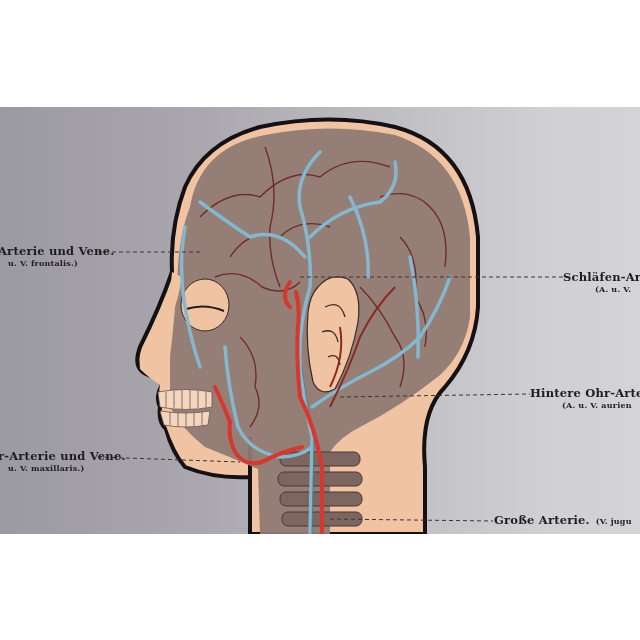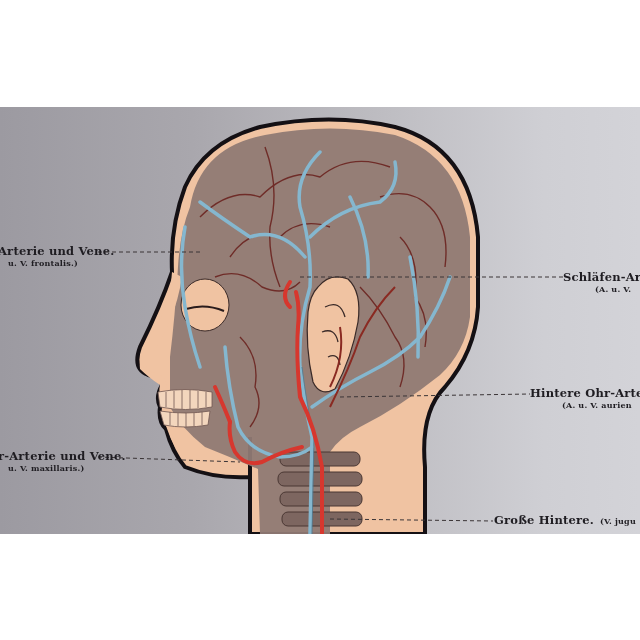--- a/index.html
+++ b/index.html
@@ -107,16 +107,16 @@
     <span class="main">Schläfen-Arte</span>
     <span class="sub" style="padding-left:32px;">(A. u. V.</span>
   </div>
 
   <div class="label" style="left:530px; top:280px;">
     <span class="main">Hintere Ohr-Arter</span>
     <span class="sub" style="padding-left:32px;">(A. u. V. aurien</span>
   </div>
 
   <div class="label" style="left:494px; top:407px; display:flex; align-items:baseline; gap:6px;">
-    <span class="main">Große Hintere.</span>
+    <span class="main">Große Arterie.</span>
     <span class="sub">(V. jugu</span>
   </div>
 </div>
 
 </body></html>

